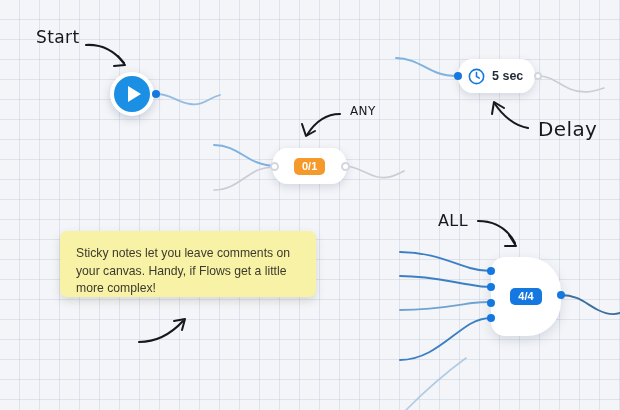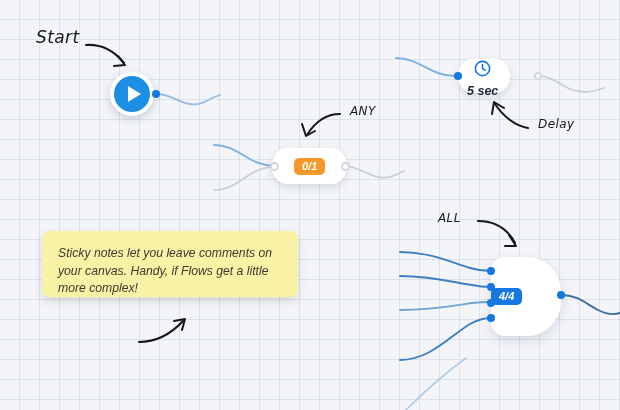--- a/index.html
+++ b/index.html
@@ -9,21 +9,20 @@
     background:#f5f6f9;
   }
   #canvas{
     position:relative;width:620px;height:410px;overflow:hidden;
     background-color:#f4f5f8;
     background-image:
       linear-gradient(to right, rgba(190,198,214,.40) 1px, transparent 1px),
       linear-gradient(to bottom, rgba(190,198,214,.40) 1px, transparent 1px);
     background-size:20px 20px;
     background-position:-1px -1px;
-    font-style:italic;
   }
   #edges{position:absolute;left:0;top:0;width:620px;height:410px;pointer-events:none;}
 
   
   .hand{
     position:absolute;
     font-family:"DejaVu Sans",sans-serif;
     color:#16181d;
     font-weight:400;
     letter-spacing:.4px;
@@ -80,21 +79,21 @@
 
   
   .any-node{height:36px;border-radius:15px / 18px;padding:0 22px;}
 
   
   .all-node{
     position:absolute;
     background:#ffffff;
     box-shadow:0 4px 12px rgba(40,60,100,.16);
     border-radius:14px 34px 34px 14px;
-    display:flex;align-items:center;
+    display:flex;align-items:center;justify-content:center;
   }
 
   
   .dot{position:absolute;border-radius:50%;}
   .dot.blue{background:#1478e0;}
   .dot.grey{background:#ffffff;border:2px solid #d2d6de;box-sizing:border-box;}
 
   
   .sticky{
     position:absolute;
@@ -155,54 +154,54 @@
 
       <path d="M139 342 C 156 342, 170 335, 183 321"></path>
       <path d="M174 321 L 185 319 L 182 330" stroke-width="2" stroke-linejoin="round"></path>
     </g>
   </svg>
 
   <div class="hand" style="left:36px;top:27px;font-size:17px;">Start</div>
 
   <div class="hand" style="left:350px;top:104px;font-size:12px;">ANY</div>
 
-  <div class="hand" style="left:538px;top:117px;font-size:12px;">Delay</div>
-
-  <div class="hand" style="left:438px;top:211px;font-size:12px;">ALL</div>
+  <div class="hand" style="left:538px;top:117px;font-size:20px;">Delay</div>
+
+  <div class="hand" style="left:438px;top:211px;font-size:16px;">ALL</div>
 
 
   <div class="start-node" style="left:110px;top:72px;">
     <div class="play-tri"></div>
   </div>
   <div class="dot blue" style="left:152px;top:90px;width:8px;height:8px;"></div>
 
   <div class="pill any-node" style="left:272px;top:148px;">
     <span class="badge orange">0/1</span>
   </div>
   <div class="dot grey" style="left:270px;top:162px;width:9px;height:9px;"></div>
   <div class="dot grey" style="left:341px;top:162px;width:9px;height:9px;"></div>
 
-  <div class="pill delay-node" style="left:458px;top:59px;flex-direction:column;">
+  <div class="pill delay-node" style="left:458px;top:59px;">
     <span style="display:flex;align-items:center;">
       <svg width="19" height="19" viewBox="0 0 24 24" fill="none" stroke="#1478e0" stroke-width="2" stroke-linecap="round">
         <circle cx="12" cy="12" r="9"></circle>
         <path d="M12 7 L12 12 L15.5 14"></path>
       </svg>
     </span>
     <span class="delay-label">5 sec</span>
   </div>
   <div class="dot blue" style="left:454px;top:72px;width:8px;height:8px;"></div>
   <div class="dot grey" style="left:534px;top:72px;width:8px;height:8px;"></div>
 
   <div class="all-node" style="left:491px;top:257px;width:70px;height:79px;">
     <span class="badge blue">4/4</span>
   </div>
   <div class="dot blue" style="left:487px;top:267px;width:8px;height:8px;"></div>
   <div class="dot blue" style="left:487px;top:283px;width:8px;height:8px;"></div>
   <div class="dot blue" style="left:487px;top:299px;width:8px;height:8px;"></div>
   <div class="dot blue" style="left:487px;top:314px;width:8px;height:8px;"></div>
   <div class="dot blue" style="left:557px;top:291px;width:8px;height:8px;"></div>
 
-  <div class="sticky" style="left:42px;top:231px;width:256px;height:66px;">
+  <div class="sticky" style="left:60px;top:231px;width:256px;height:66px;">
     <p>Sticky notes let you leave comments on your canvas. Handy, if Flows get a little more complex!</p>
   </div>
 
 </div>
 
 </body></html>

